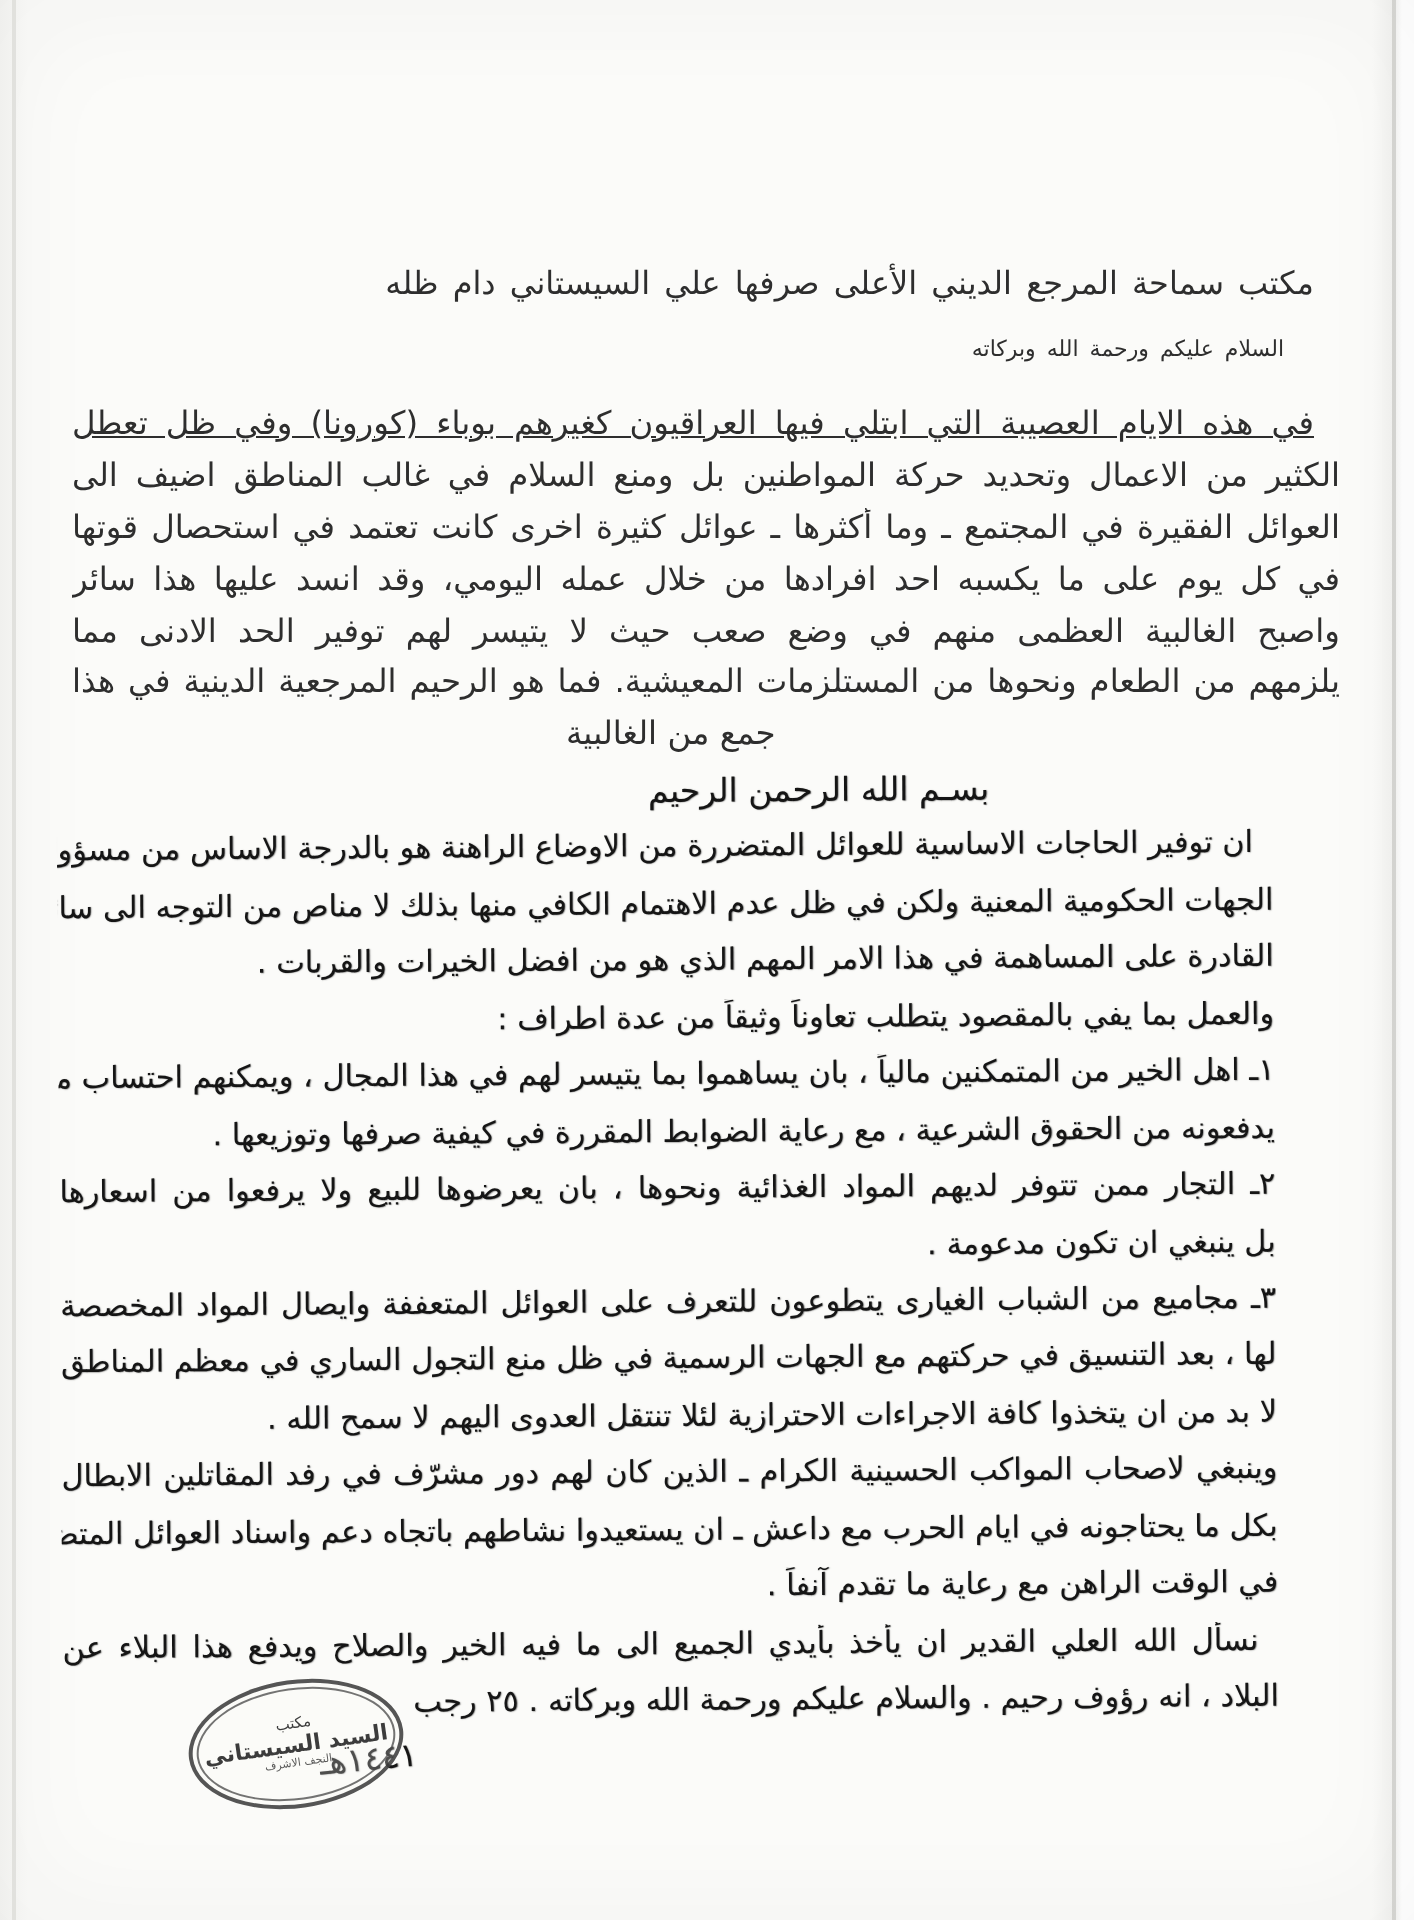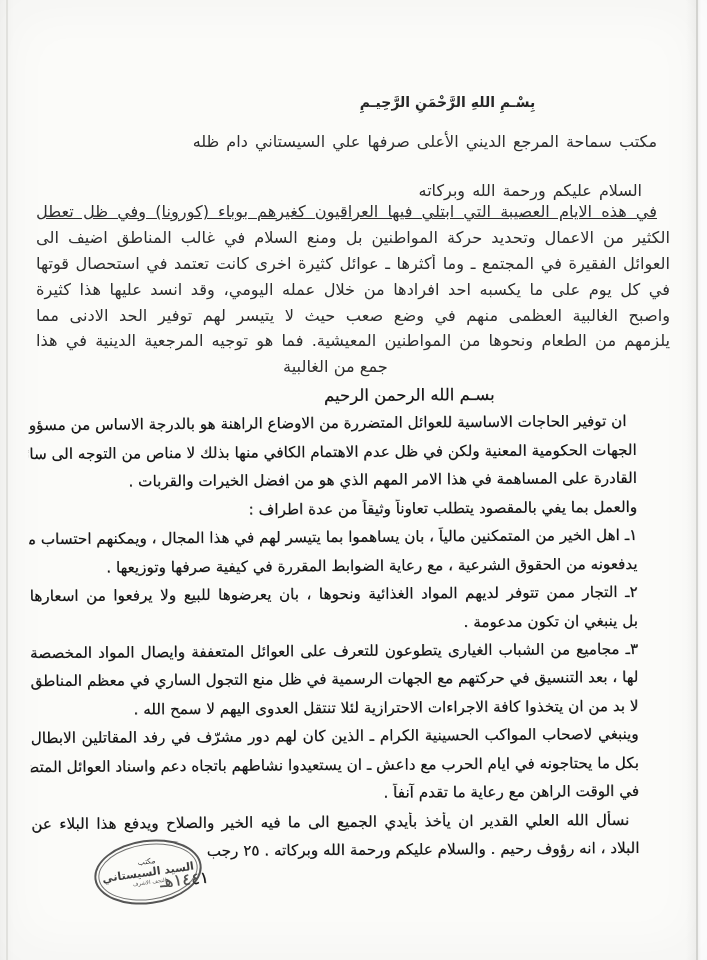--- a/index.html
+++ b/index.html
@@ -17,21 +17,21 @@
   .edge-right{position:absolute;left:696px;top:0;width:2px;height:960px;background:#cfcfcc;opacity:.9;}
   .ar{direction:rtl;unicode-bidi:embed;}
   
   .typed{color:#2e2e2e;}
   .t-basmala{
     position:absolute;top:94px;left:0;right:0;text-align:center;
     font-size:14px;font-weight:bold;letter-spacing:-0.5px;color:#262626;
   }
   .t-basmala .shift{position:relative;right:-94px;}
   .office-line{position:absolute;top:132px;right:50px;font-size:16px;word-spacing:2px;}
-  .greeting-line{position:absolute;top:181px;right:65px;font-size:16px;word-spacing:2px;}
+  .greeting-line{position:absolute;top:168px;right:65px;font-size:11px;word-spacing:2px;}
   .question{position:absolute;top:202px;right:37px;left:36px;font-size:16.2px;}
   .q-line{height:25.9px;overflow:hidden;text-align:justify;text-align-last:justify;white-space:nowrap;}
   .q-line.first{padding-right:13px;text-decoration:underline;}
   .q-line.last{text-align:right;text-align-last:right;position:relative;}
   .q-sign{position:absolute;left:247px;top:0;}
   
   .hand{color:#151515;text-shadow:0.4px 0.2px 0.6px rgba(15,15,15,0.5);}
   .answer{
     position:absolute;top:386px;right:69px;left:30px;font-size:15.2px;letter-spacing:-0.2px;
     transform:rotate(-0.4deg);
@@ -60,33 +60,30 @@
   .stamp-l3{font-size:5.5px;opacity:.85;}
 </style>
 </head>
 <body>
 
 <div class="stage">
   <div class="paper"></div>
   <div class="edge-left"></div>
   <div class="edge-right"></div>
 
-  <div class="t-basmala ar typed" lang="ar">
-    <span class="shift">بِسْـمِ اللهِ الرَّحْمَنِ الرَّحِيـمِ</span>
-  </div>
   <div class="office-line ar typed" lang="ar">مكتب سماحة المرجع الديني الأعلى صرفها علي السيستاني دام ظله</div>
   <div class="greeting-line ar typed" lang="ar">السلام عليكم ورحمة الله وبركاته</div>
 
   <div class="question ar typed" lang="ar">
     <div class="q-line first">في هذه الايام العصيبة التي ابتلي فيها العراقيون كغيرهم بوباء (كورونا) وفي ظل تعطل</div>
     <div class="q-line">الكثير من الاعمال وتحديد حركة المواطنين بل ومنع السلام في غالب المناطق اضيف الى</div>
     <div class="q-line">العوائل الفقيرة في المجتمع ـ وما أكثرها ـ عوائل كثيرة اخرى كانت تعتمد في استحصال قوتها</div>
-    <div class="q-line">في كل يوم على ما يكسبه احد افرادها من خلال عمله اليومي، وقد انسد عليها هذا كثيرة</div>
+    <div class="q-line">في كل يوم على ما يكسبه احد افرادها من خلال عمله اليومي، وقد انسد عليها هذا سائر</div>
     <div class="q-line">واصبح الغالبية العظمى منهم في وضع صعب حيث لا يتيسر لهم توفير الحد الادنى مما</div>
-    <div class="q-line">يلزمهم من الطعام ونحوها من المواطنين المعيشية. فما هو توجيه المرجعية الدينية في هذا</div>
+    <div class="q-line">يلزمهم من الطعام ونحوها من المستلزمات المعيشية. فما هو الرحيم المرجعية الدينية في هذا</div>
     <div class="q-line last">
       <span class="q-sign">جمع من الغالبية</span>
     </div>
   </div>
 
   <div class="answer ar hand" lang="ar">
     <div class="a-line a-basmala">
       <span class="shift">بسـم الله الرحمن الرحيم</span>
     </div>
     <div class="a-line just ind">ان توفير الحاجات الاساسية للعوائل المتضررة من الاوضاع الراهنة هو بالدرجة الاساس من مسؤولية</div>

